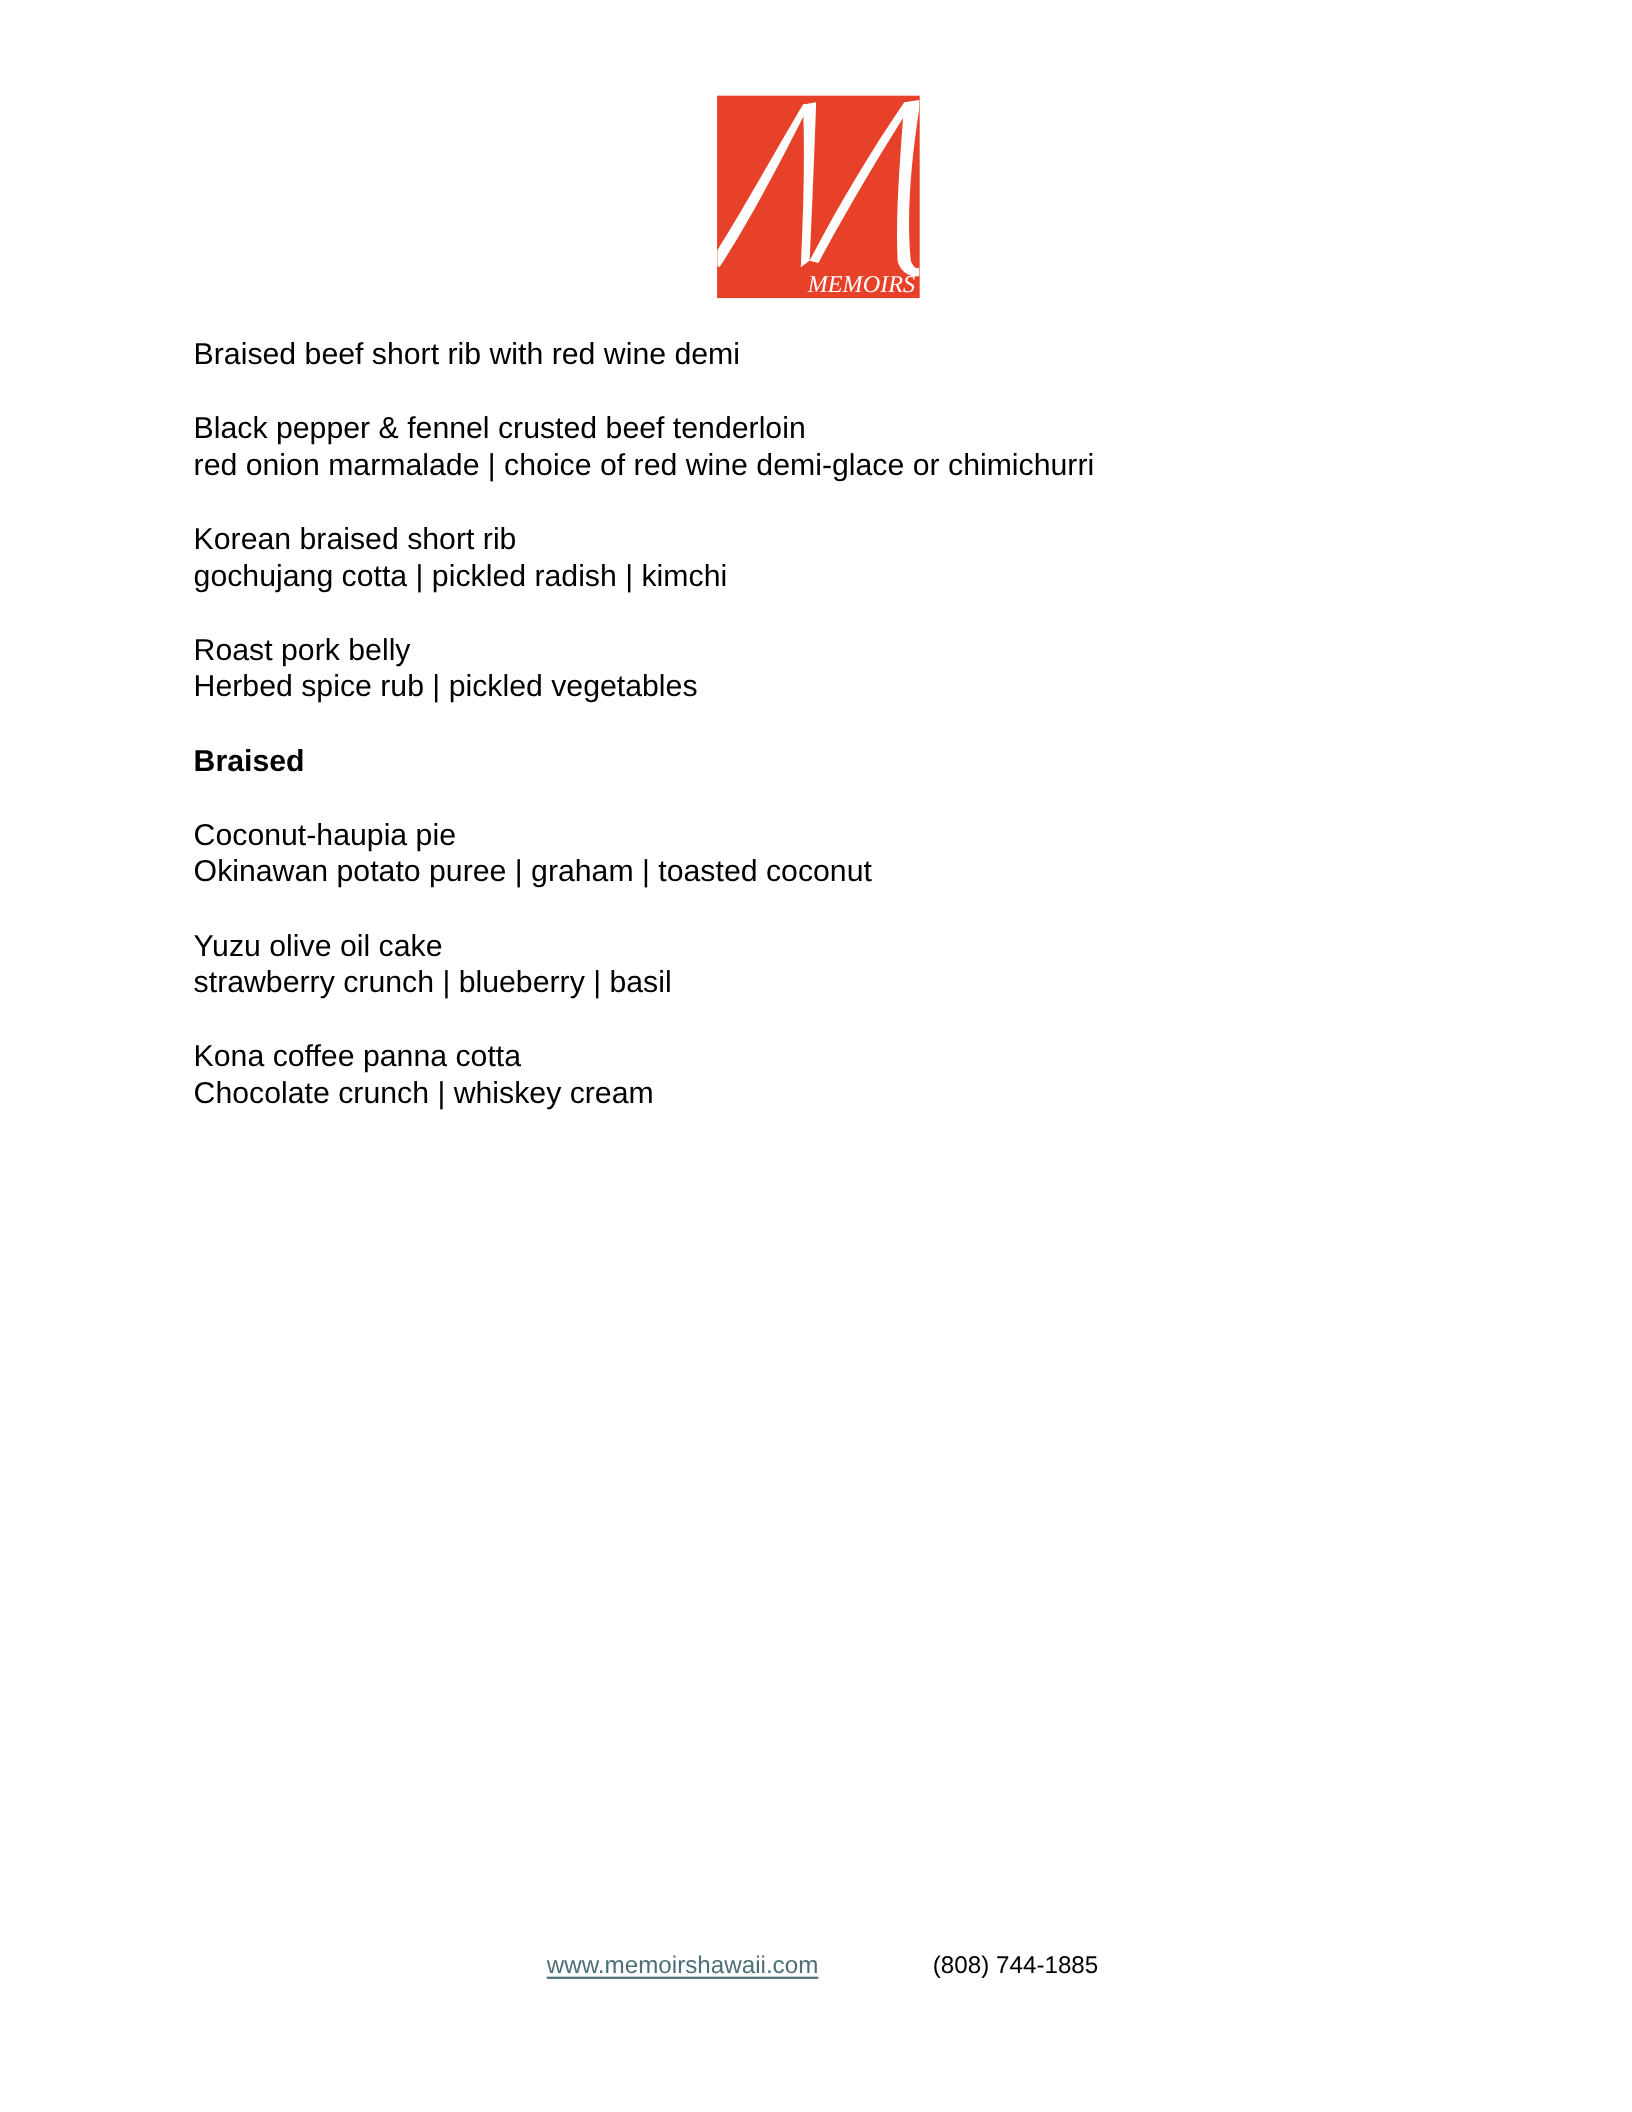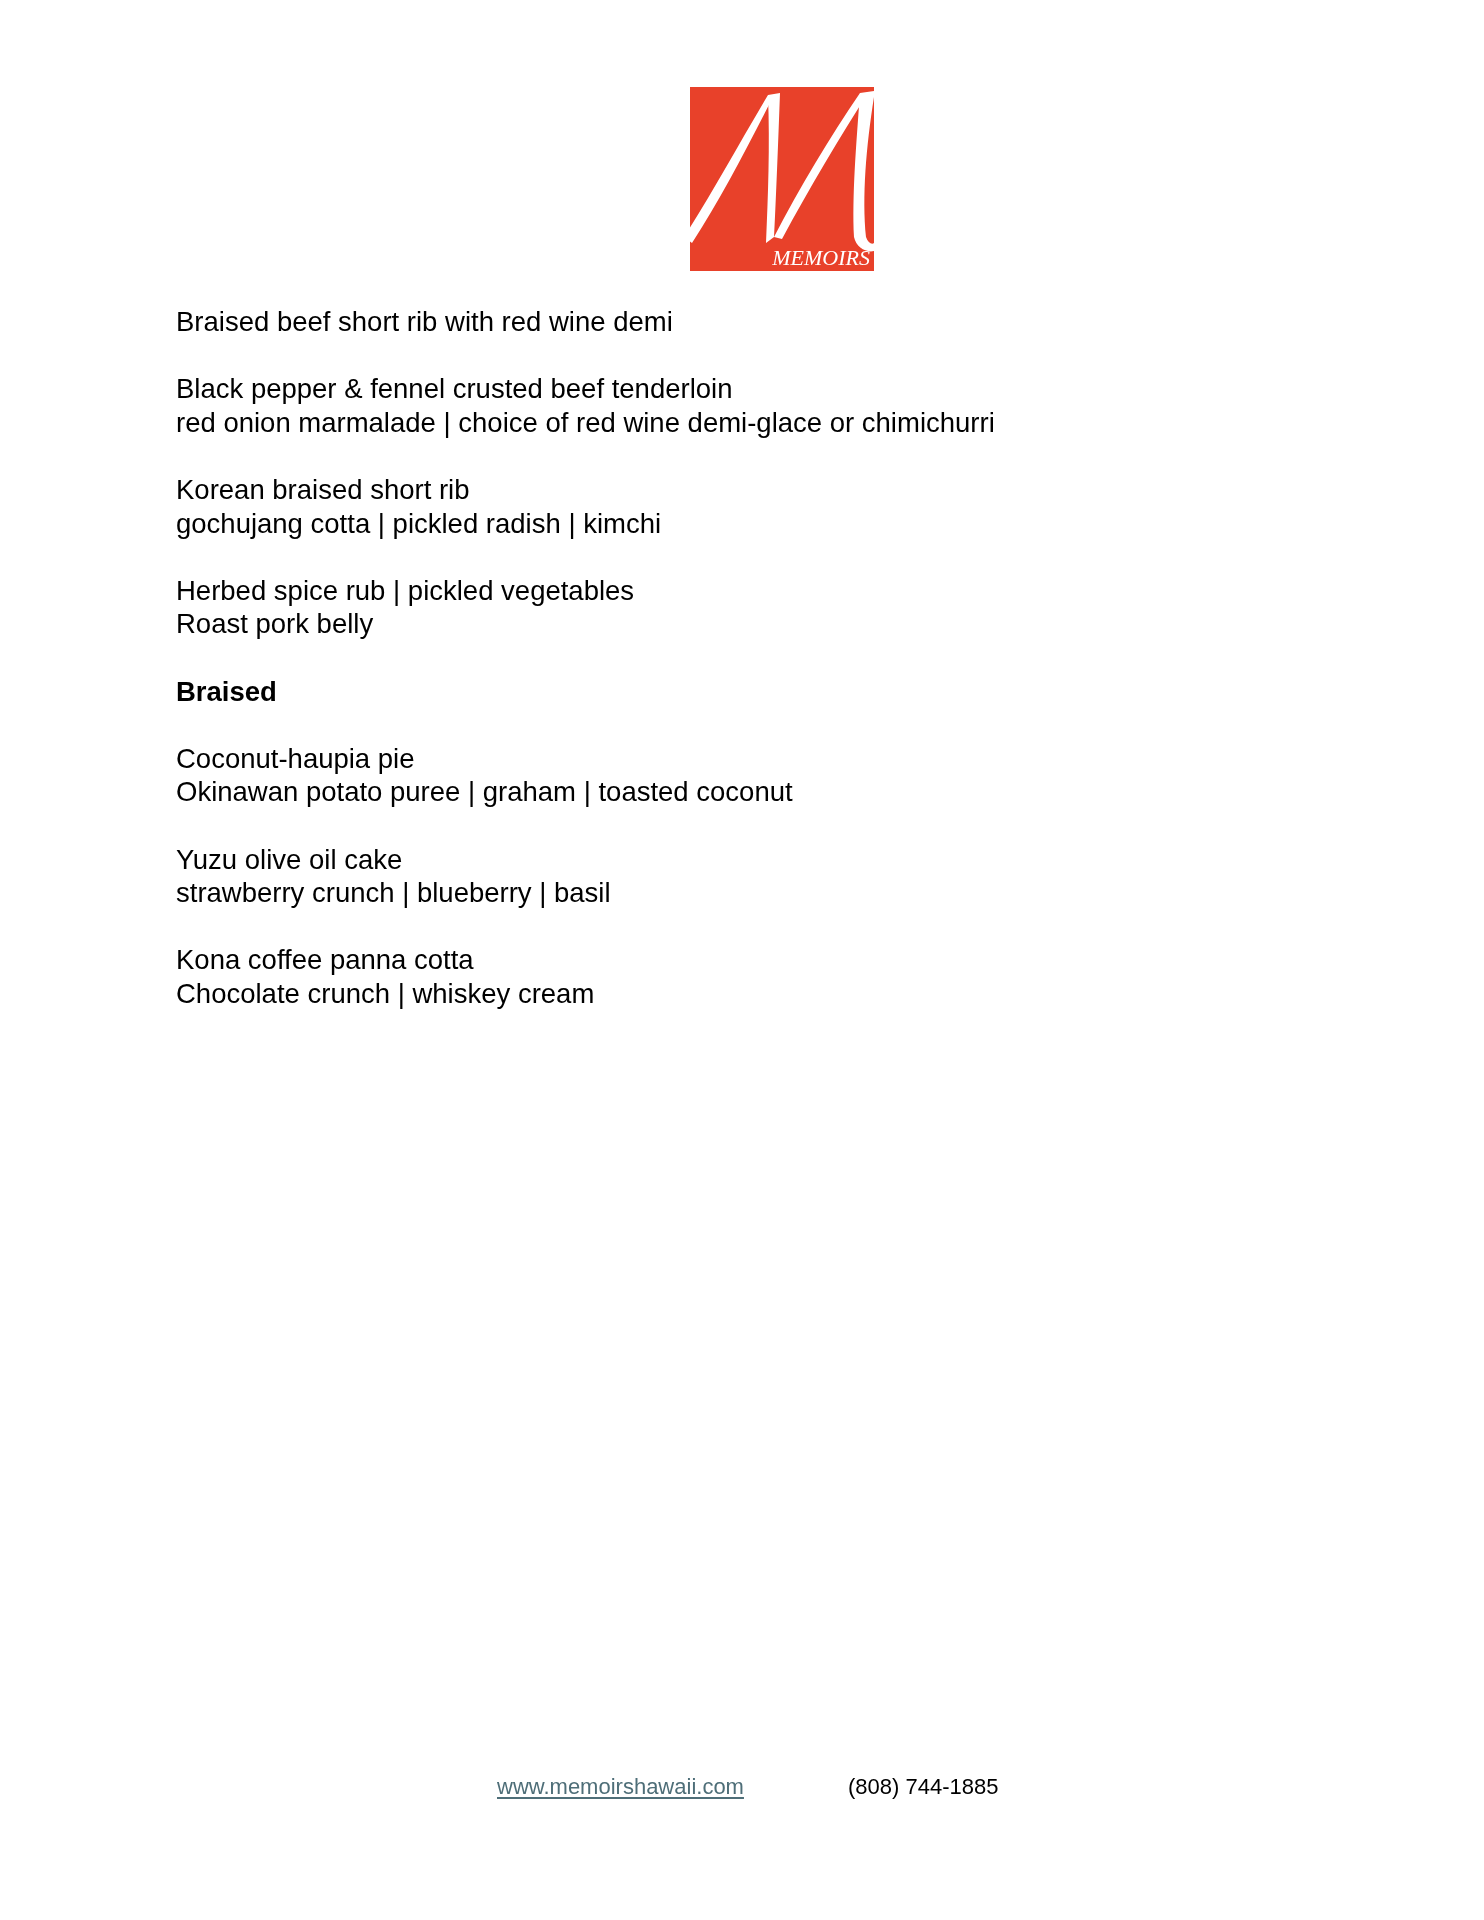--- a/index.html
+++ b/index.html
@@ -16,21 +16,20 @@
     color: #000000;
   }
   .logo {
     position: absolute;
     left: 652px;
     top: 87px;
     width: 184px;
     height: 184px;
     background: #e8412a;
     overflow: hidden;
-    margin-left: 38px;
   }
   .logo svg {
     display: block;
     width: 184px;
     height: 184px;
   }
   .menu {
     position: absolute;
     left: 176px;
     top: 305px;
@@ -95,22 +94,22 @@
   <span class="blank"></span>
 
   <span class="line">Black pepper &amp; fennel crusted beef tenderloin</span>
   <span class="line">red onion marmalade | choice of red wine demi-glace or chimichurri</span>
   <span class="blank"></span>
 
   <span class="line">Korean braised short rib</span>
   <span class="line">gochujang cotta | pickled radish | kimchi</span>
   <span class="blank"></span>
 
+  <span class="line">Roast pork belly</span>
   <span class="line">Herbed spice rub | pickled vegetables</span>
-  <span class="line">Roast pork belly</span>
   <span class="blank"></span>
 
   <span class="line heading">Braised</span>
   <span class="blank"></span>
 
   <span class="line">Coconut-haupia pie</span>
   <span class="line">Okinawan potato puree | graham | toasted coconut</span>
   <span class="blank"></span>
 
   <span class="line">Yuzu olive oil cake</span>

